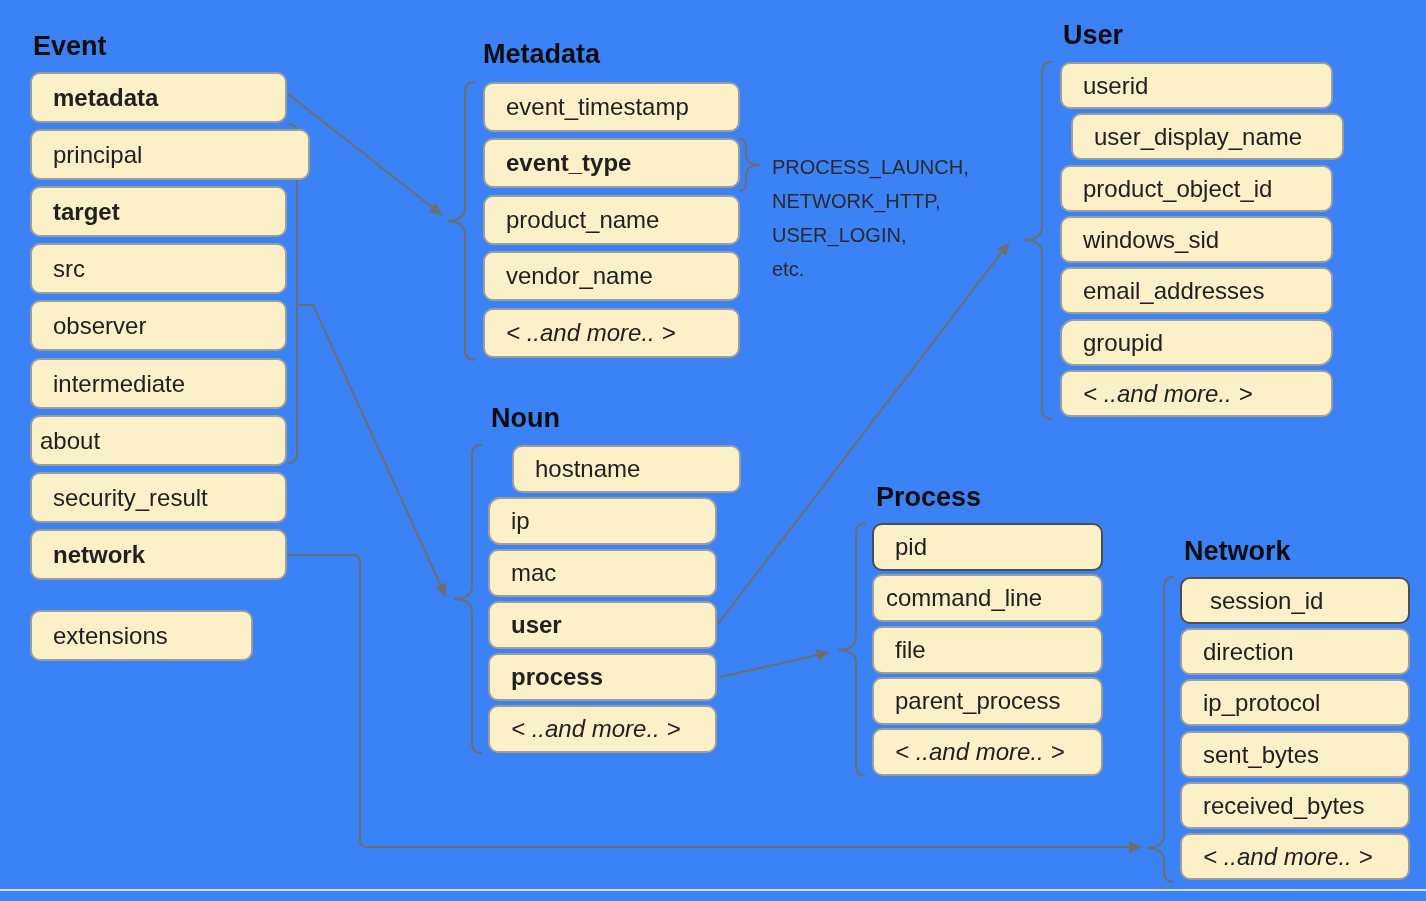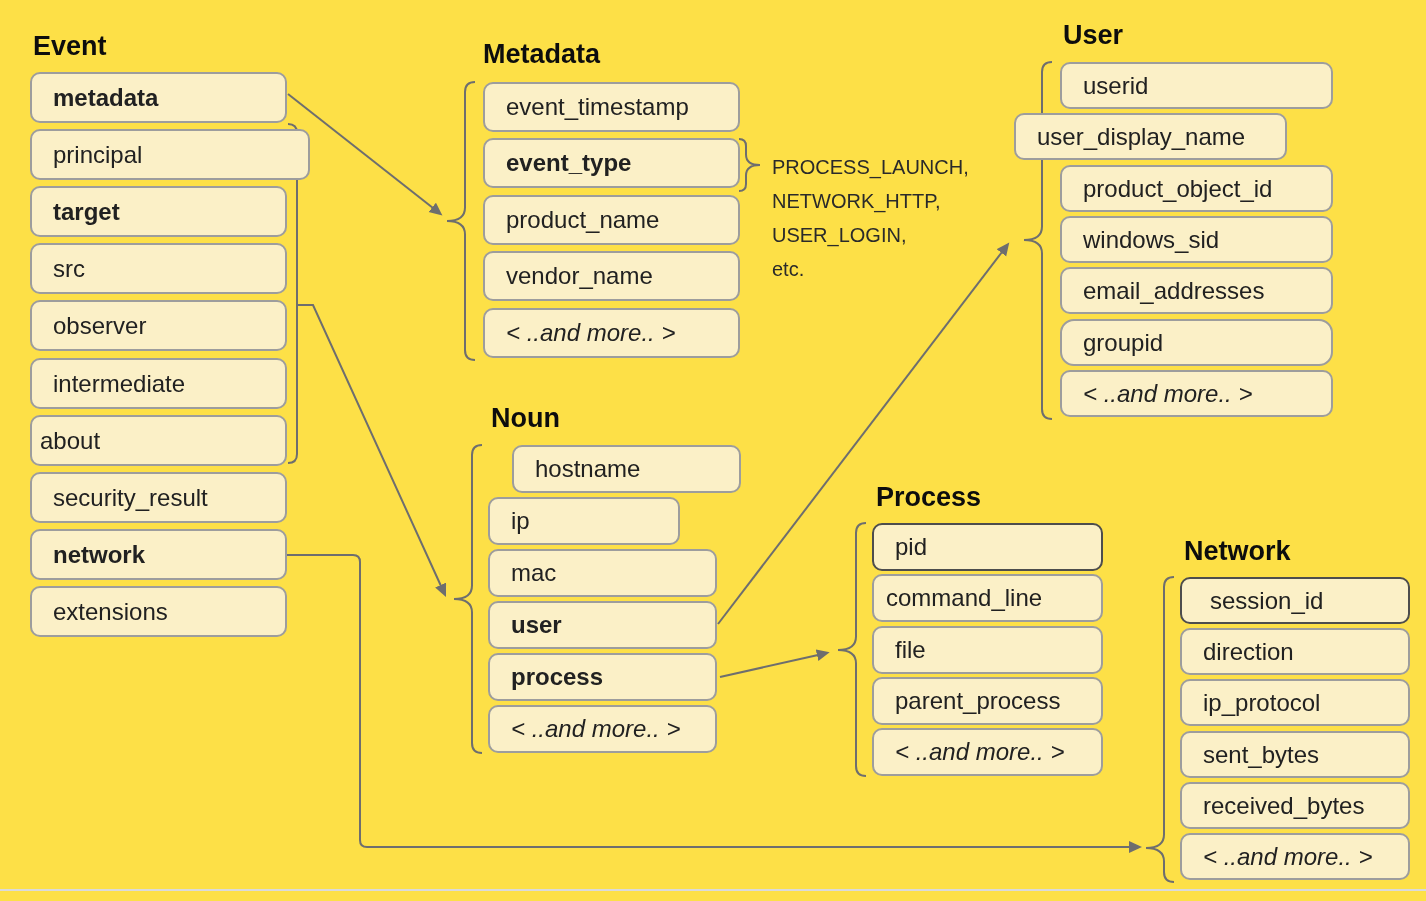--- a/index.html
+++ b/index.html
@@ -4,21 +4,21 @@
 <style>
   * { margin:0; padding:0; box-sizing:border-box; }
   html,body { background:#ffffff; }
   body {
     font-family:"Liberation Sans","DejaVu Sans",sans-serif;
     color:#1c1c1c;
   }
   #canvas {
     position:relative;
     width:1426px; height:901px;
-    background:#fde047;
+    background:#3b82f6;
     overflow:hidden;
   }
   #connectors {
     position:absolute; left:0; top:0;
     pointer-events:none;
   }
   .group-title {
     position:absolute;
     font-size:27px;
     font-weight:bold;
@@ -85,38 +85,38 @@
       <div class="group-title" style="left: 33px; top: 31px;">Event</div>
       <div class="node bold" style="left: 30px; top: 72px; width: 257px; height: 51px;">metadata</div>
       <div class="node" style="left: 30px; top: 129px; width: 280px; height: 51px;">principal</div>
       <div class="node bold" style="left: 30px; top: 186px; width: 257px; height: 51px;">target</div>
       <div class="node" style="left: 30px; top: 243px; width: 257px; height: 51px;">src</div>
       <div class="node" style="left: 30px; top: 300px; width: 257px; height: 51px;">observer</div>
       <div class="node" style="left: 30px; top: 358px; width: 257px; height: 51px;">intermediate</div>
       <div class="node" style="left: 30px; top: 415px; width: 257px; height: 51px; padding-left: 8px;">about</div>
       <div class="node" style="left: 30px; top: 472px; width: 257px; height: 51px;">security_result</div>
       <div class="node bold" style="left: 30px; top: 529px; width: 257px; height: 51px;">network</div>
-      <div class="node" style="left: 30px; top: 586px; width: 257px; height: 51px; text-align: center;">extensions</div>
+      <div class="node" style="left: 30px; top: 610px; width: 223px; height: 51px; text-align: center;">extensions</div>
       <div class="group-title" style="left: 483px; top: 39px;">Metadata</div>
       <div class="node" style="left: 483px; top: 82px; width: 257px; height: 50px;">event_timestamp</div>
       <div class="node bold" style="left: 483px; top: 138px; width: 257px; height: 50px;">event_type</div>
       <div class="node" style="left: 483px; top: 195px; width: 257px; height: 50px;">product_name</div>
       <div class="node" style="left: 483px; top: 251px; width: 257px; height: 50px;">vendor_name</div>
       <div class="node italic" style="left: 483px; top: 308px; width: 257px; height: 50px;">&lt; ..and more.. &gt;</div>
       <div class="group-title" style="left: 1063px; top: 20px;">User</div>
       <div class="node" style="left: 1060px; top: 62px; width: 273px; height: 47px;">userid</div>
-      <div class="node" style="left: 1014px; top: 113px; width: 273px; height: 47px; text-align: center;">user_display_name</div>
+      <div class="node" style="left: 1071px; top: 113px; width: 273px; height: 47px; text-align: center;">user_display_name</div>
       <div class="node" style="left: 1060px; top: 165px; width: 273px; height: 47px;">product_object_id</div>
       <div class="node" style="left: 1060px; top: 216px; width: 273px; height: 47px;">windows_sid</div>
       <div class="node" style="left: 1060px; top: 267px; width: 273px; height: 47px;">email_addresses</div>
       <div class="node" style="left: 1060px; top: 319px; width: 273px; height: 47px; border-radius: 14px;">groupid</div>
       <div class="node italic" style="left: 1060px; top: 370px; width: 273px; height: 47px;">&lt; ..and more.. &gt;</div>
       <div class="group-title" style="left: 491px; top: 403px;">Noun</div>
       <div class="node" style="left: 512px; top: 445px; width: 229px; height: 48px;">hostname</div>
-      <div class="node" style="left: 488px; top: 497px; width: 192px; height: 48px;">ip</div>
+      <div class="node" style="left: 488px; top: 497px; width: 229px; height: 48px; border-radius: 12px;">ip</div>
       <div class="node" style="left: 488px; top: 549px; width: 229px; height: 48px;">mac</div>
       <div class="node bold" style="left: 488px; top: 601px; width: 229px; height: 48px;">user</div>
       <div class="node bold" style="left: 488px; top: 653px; width: 229px; height: 48px;">process</div>
       <div class="node italic" style="left: 488px; top: 705px; width: 229px; height: 48px;">&lt; ..and more.. &gt;</div>
       <div class="group-title" style="left: 876px; top: 482px;">Process</div>
       <div class="node dark" style="left: 872px; top: 523px; width: 231px; height: 48px;">pid</div>
       <div class="node" style="left: 872px; top: 574px; width: 231px; height: 48px; padding-left: 12px;">command_line</div>
       <div class="node" style="left: 872px; top: 626px; width: 231px; height: 48px;">file</div>
       <div class="node" style="left: 872px; top: 677px; width: 231px; height: 48px;">parent_process</div>
       <div class="node italic" style="left: 872px; top: 728px; width: 231px; height: 48px;">&lt; ..and more.. &gt;</div>

